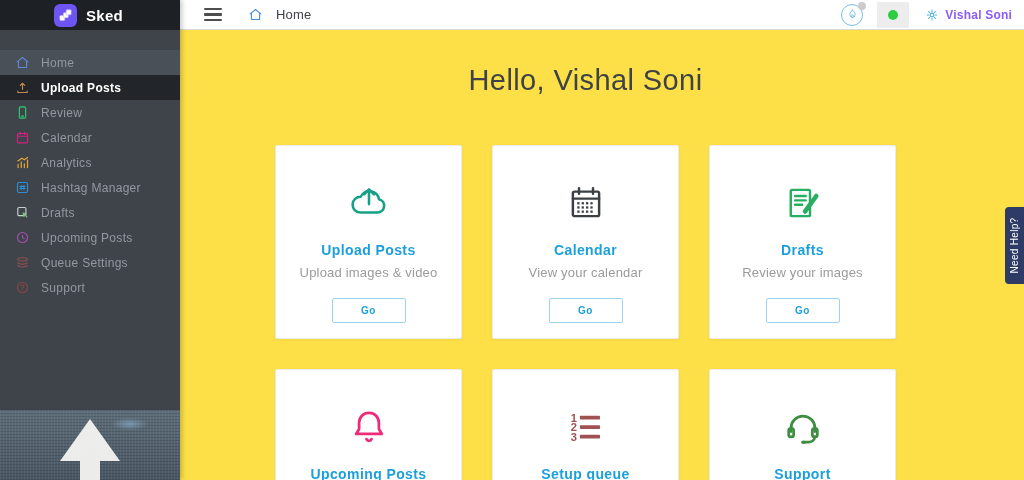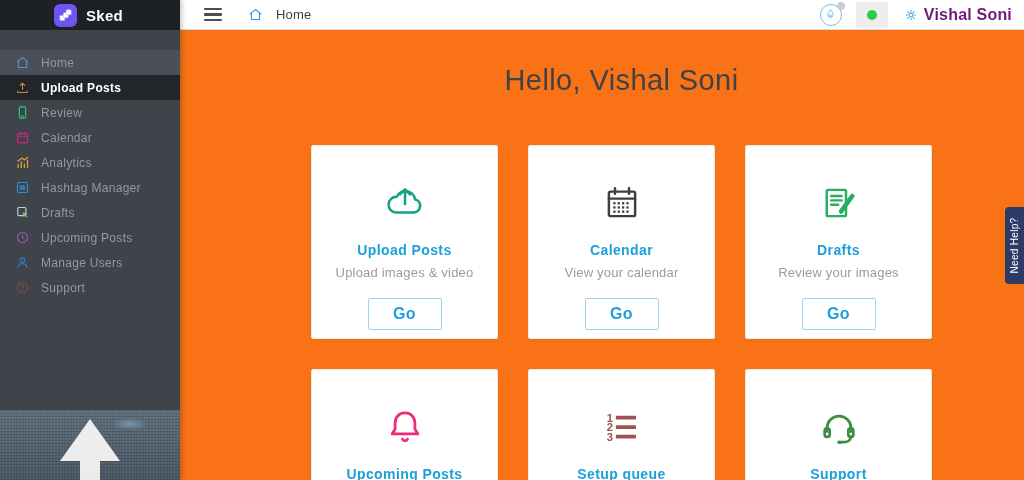--- a/index.html
+++ b/index.html
@@ -34,34 +34,34 @@
   .hamburger span { display:block; height:2.5px; background:#4d4d4d; border-radius:1px; }
   .tb-home-icon { margin-left:26px; display:flex; }
   .tb-crumb { margin-left:13px; font-size:13px; color:#3f4246; letter-spacing:.2px; }
   .tb-right { margin-left:auto; display:flex; align-items:center; margin-right:12px; }
   .flame-wrap { position:relative; width:22px; height:22px; display:flex; align-items:center; justify-content:center;
     border:1.4px solid #79bde9; border-radius:50%; cursor:pointer; }
   .flame-badge { position:absolute; top:-3px; right:-4px; width:8px; height:8px; border-radius:50%; background:#cccccc; }
   .status-box { margin-left:14px; width:32px; height:26px; background:#ededed; display:flex; align-items:center; justify-content:center; cursor:pointer; }
   .status-dot { width:10px; height:10px; border-radius:50%; }
   .user-menu { margin-left:16px; display:flex; align-items:center; gap:6px; cursor:pointer; }
-  .user-name { font-size:16px; font-weight:bold; color:#701a75; letter-spacing:.2px; }
+  .user-name { font-size:12px; font-weight:bold; color:#8b5cf6; letter-spacing:.2px; }
 
   
-  .main { position:absolute; left:180px; top:30px; right:0; bottom:0; background:#f97316; overflow:hidden;padding-left:36px; }
+  .main { position:absolute; left:180px; top:30px; right:0; bottom:0; background:#fde047; overflow:hidden; }
   .inner { width:621px; margin-left:95px; }
   .greeting { margin-top:34px; text-align:center; font-size:29px; font-weight:400; color:#3f4246; letter-spacing:.4px; }
   .cards { margin-top:48px; display:grid; grid-template-columns:repeat(3,187px); gap:30px 30px; }
   .card { width:187px; height:194px; background:#ffffff; border:1px solid #ebebeb; border-radius:2px;
     box-shadow:0 1px 3px rgba(0,0,0,.06); text-align:center; padding-top:34px; }
   .card-icon { height:46px; display:flex; align-items:center; justify-content:center; }
   .card-title { margin-top:16px; font-size:14px; font-weight:bold; color:#1d9fdb; letter-spacing:.4px; }
   .card-sub { margin:6px auto 0; max-width:150px; font-size:13px; line-height:1.45; color:#9b9b9b; letter-spacing:.2px; }
   .go-btn { display:block; margin:15px auto 0; width:74px; padding:6px 0; background:#ffffff;
-    border:1px solid #9ed3ee; border-radius:2px; font-family:inherit; font-size:16px; font-weight:bold;
+    border:1px solid #9ed3ee; border-radius:2px; font-family:inherit; font-size:10px; font-weight:bold;
     color:#1d9fdb; letter-spacing:.5px; cursor:pointer; }
 
   
   .help-tab { position:absolute; right:0; top:207px; width:19px; height:77px; border-radius:4px 0 0 4px;
     display:flex; align-items:center; justify-content:center; cursor:pointer; z-index:6; }
   .help-tab span { transform:rotate(-90deg); white-space:nowrap; color:#fff; font-size:10px; letter-spacing:.3px; }
 
   svg { display:block; }
 </style>
 </head>
@@ -155,30 +155,30 @@
         <svg width="15" height="15" viewBox="0 0 24 24" fill="none" stroke="currentColor" stroke-width="1.8" stroke-linecap="round" stroke-linejoin="round">
             <circle cx="12" cy="12" r="8"></circle>
             <path d="M12 8.5V12l2.6 1.8"></path>
           </svg>
       </span>
       <span class="mi-label">Upcoming Posts</span>
     </div>
 
 
 
-
-    <div class="menu-item">
-      <span class="mi-icon" style="color: rgb(47, 127, 192);">
-        <svg width="15" height="15" viewBox="0 0 24 24" fill="none" stroke="currentColor" stroke-width="1.8" stroke-linecap="round" stroke-linejoin="round">
-            <circle cx="12" cy="8" r="3.5"></circle>
-            <path d="M5 20c0-4 3-6.3 7-6.3S19 16 19 20"></path>
-          </svg>
-      </span>
-      <span class="mi-label">Manage Users</span>
-    </div>
+    <div class="menu-item">
+      <span class="mi-icon" style="color: rgb(150, 80, 79);">
+        <svg width="15" height="15" viewBox="0 0 24 24" fill="none" stroke="currentColor" stroke-width="1.7" stroke-linecap="round">
+            <ellipse cx="12" cy="7" rx="7.5" ry="2.6"></ellipse>
+            <path d="M4.5 12c0 1.4 3.4 2.6 7.5 2.6s7.5-1.2 7.5-2.6M4.5 16.5c0 1.4 3.4 2.6 7.5 2.6s7.5-1.2 7.5-2.6"></path>
+          </svg>
+      </span>
+      <span class="mi-label">Queue Settings</span>
+    </div>
+
 
 
     <div class="menu-item">
       <span class="mi-icon" style="color: rgb(138, 69, 69);">
         <svg width="15" height="15" viewBox="0 0 24 24" fill="none" stroke="currentColor" stroke-width="1.8" stroke-linecap="round">
             <circle cx="12" cy="12" r="8"></circle>
             <path d="M9.8 9.5c.3-1.2 1.2-2 2.3-2 1.3 0 2.3.9 2.3 2.1 0 1.6-2.2 1.8-2.2 3.4M12.1 16.2v.3"></path>
           </svg>
       </span>
       <span class="mi-label">Support</span>

